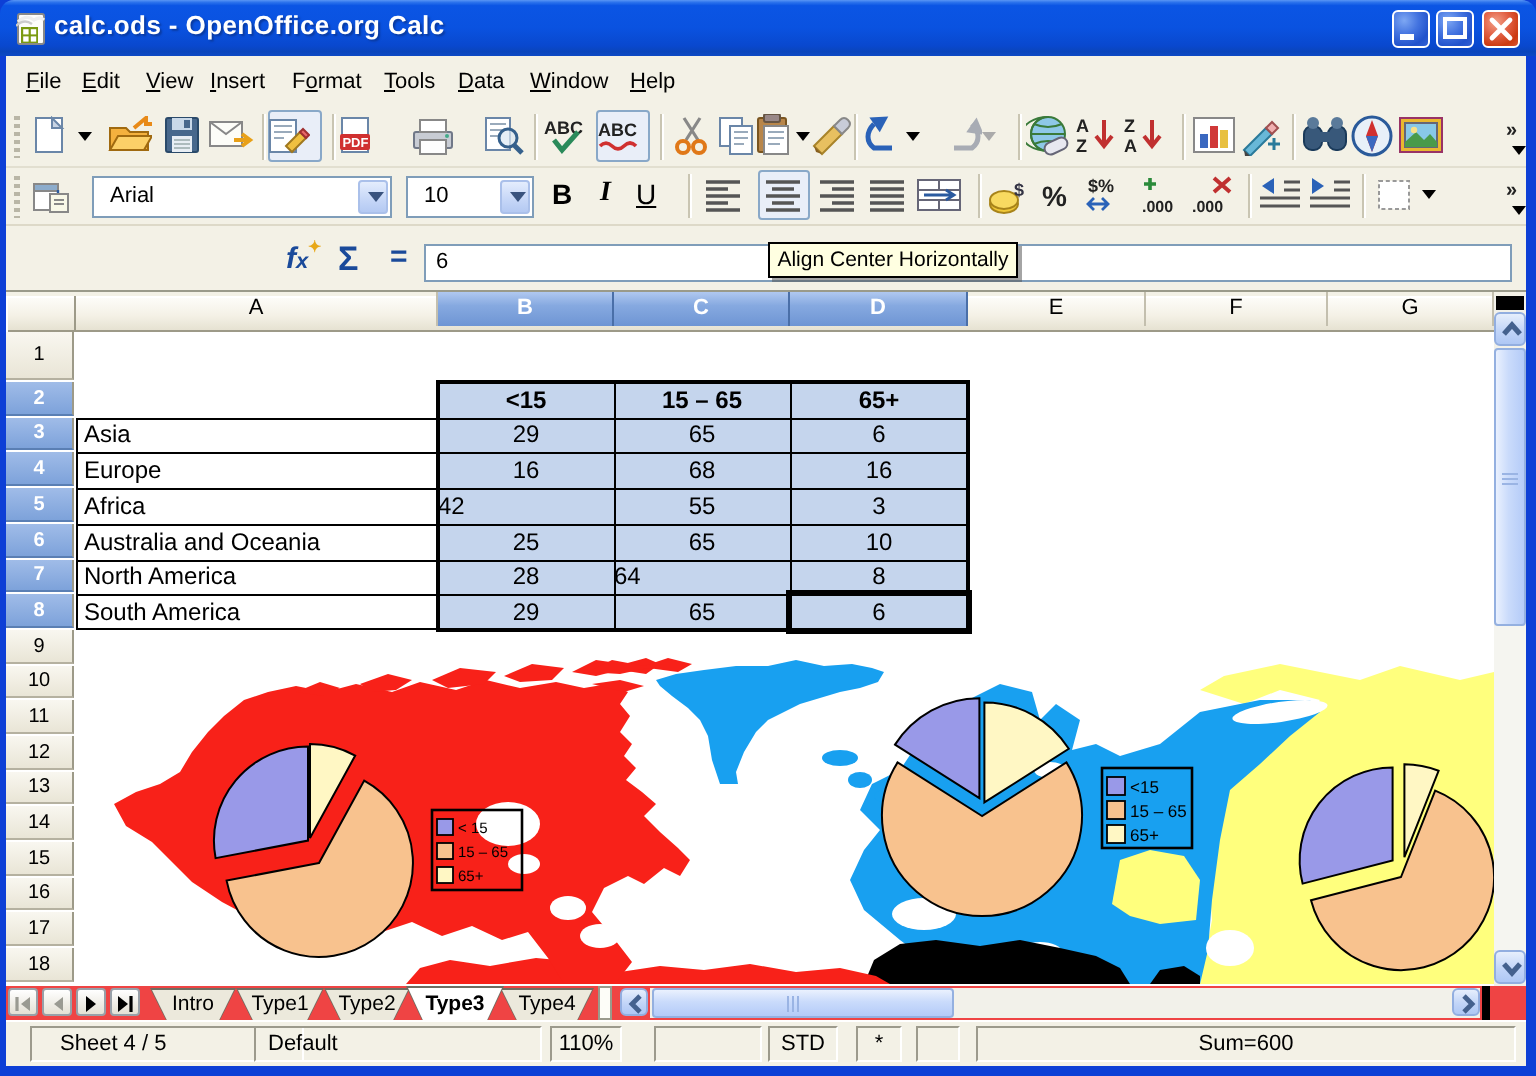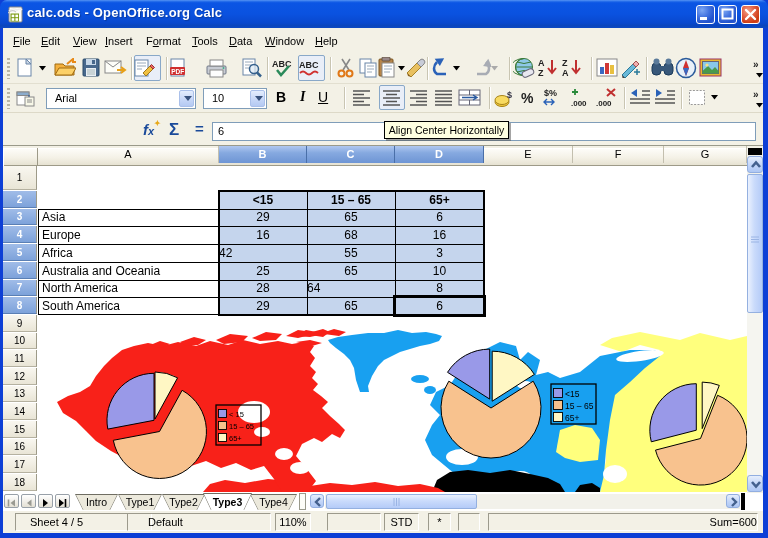--- a/index.html
+++ b/index.html
@@ -28,21 +28,21 @@
 .ico{position:absolute}
 
 #sheet{position:absolute;left:3px;top:146px;width:760px;height:347px;background:#fff}
 #colhdr{position:absolute;left:1px;top:2px;height:18px;width:744px;background:linear-gradient(180deg,#fdfcf8 0%,#f4f1e6 55%,#e6e2d2 100%);border-top:1px solid #fff;border-bottom:1px solid #9d9a88}
 .ch{position:absolute;top:0;height:17px;font-size:11px;color:#000;text-align:center;line-height:17px;border-right:1px solid #c3bfae}
 .chs{background:linear-gradient(180deg,#b0c8f0 0%,#86a9e0 40%,#6e95d4 100%);color:#fff;font-weight:bold;border-right:1px solid #4a6fa8}
 .rh{position:absolute;left:0;width:34px;background:linear-gradient(180deg,#f9f7f0,#e9e5d6);border-bottom:1px solid #b5b1a0;border-right:1px solid #9d9a88;font-size:10px;text-align:center;color:#000}
 .rhs{background:linear-gradient(180deg,#a0bce8,#7da2da);color:#fff;font-weight:bold;border-bottom:1px solid #5a7fb4}
 .cell{position:absolute;font-size:12px;color:#000}
 #vsb{position:absolute;left:744px;top:2px;width:16px;height:345px;background:#f2f1ea}
-#hsb-row{position:absolute;left:3px;top:493px;width:760px;height:17px;background:#ffffff}
+#hsb-row{position:absolute;left:3px;top:493px;width:760px;height:17px;background:#ef4444}
 #status{position:absolute;left:3px;top:510px;width:760px;height:23px;background:#f3f1e6;border-top:1px solid #fff}
 .sp{position:absolute;top:2px;height:18px;border:1px solid;border-color:#9c9a8c #fff #fff #9c9a8c;font-size:11px;color:#000;line-height:17px}
 .arrbtn{position:absolute;border-radius:3px;border:1px solid #92aee0;background:linear-gradient(180deg,#e6eefc,#c2d5f8 55%,#aec7f4)}
 .navb{position:absolute;top:1px;width:15px;height:14px;border:1px solid #98a0a8;border-radius:2px;background:linear-gradient(180deg,#fff,#e4e0d4)}
 .tab{position:absolute;top:1px;height:16px;background:#6f6d62;clip-path:polygon(0 0,100% 0,calc(100% - 8px) 100%,8px 100%);font-size:10.5px;text-align:center;line-height:15px;color:#000}
 .tab i{position:absolute;left:1px;right:1px;top:1px;bottom:0;background:#ece9dc;clip-path:polygon(0 0,100% 0,calc(100% - 7.4px) 100%,7.4px 100%);font-style:normal}
 .atab{top:0;height:17px;z-index:2;font-weight:bold;line-height:16px}
 .atab i{background:#fff}
 </style></head>
 <body>
@@ -500,20 +500,20 @@
  <svg style="position:absolute;left:390px;top:5px" width="9" height="8">
       <path d="M1 0 V8 M3.5 0 V8 M6 0 V8" stroke="#9ab4e4" stroke-width="1"></path>
     </svg>
  <div class="arrbtn" style="left:723px;top:1px;width:14px;height:14px"><svg width="12" height="12" style="margin:1px">
         <path d="M4 2 L8 6 L4 10" fill="none" stroke="#44618e" stroke-width="2.4"></path>
       </svg></div>
  <div style="position:absolute;left:738px;top:0;width:4px;height:17px;background:#000"></div>
 </div>
 <div id="status">
  <div class="sp" style="left:12px;width:137px"><span style="margin-left:14px">Sheet 4 / 5</span></div>
- <div class="sp" style="left:124px;width:144px"><span style="margin-left:20px">Default</span></div>
+ <div class="sp" style="left:124px;width:144px"><span style="margin-left:6px">Default</span></div>
  <div class="sp" style="left:272px;width:36px;text-align:center">110%</div>
  <div class="sp" style="left:324px;width:54px"></div>
  <div class="sp" style="left:381px;width:35px;text-align:center">STD</div>
  <div class="sp" style="left:425px;width:23px;text-align:center">*</div>
  <div class="sp" style="left:455px;width:22px"></div>
- <div class="sp" style="left:485px;width:270px;text-align:right">Sum=600</div>
+ <div class="sp" style="left:485px;width:270px;text-align:center">Sum=600</div>
 </div>
 
 </body></html>

